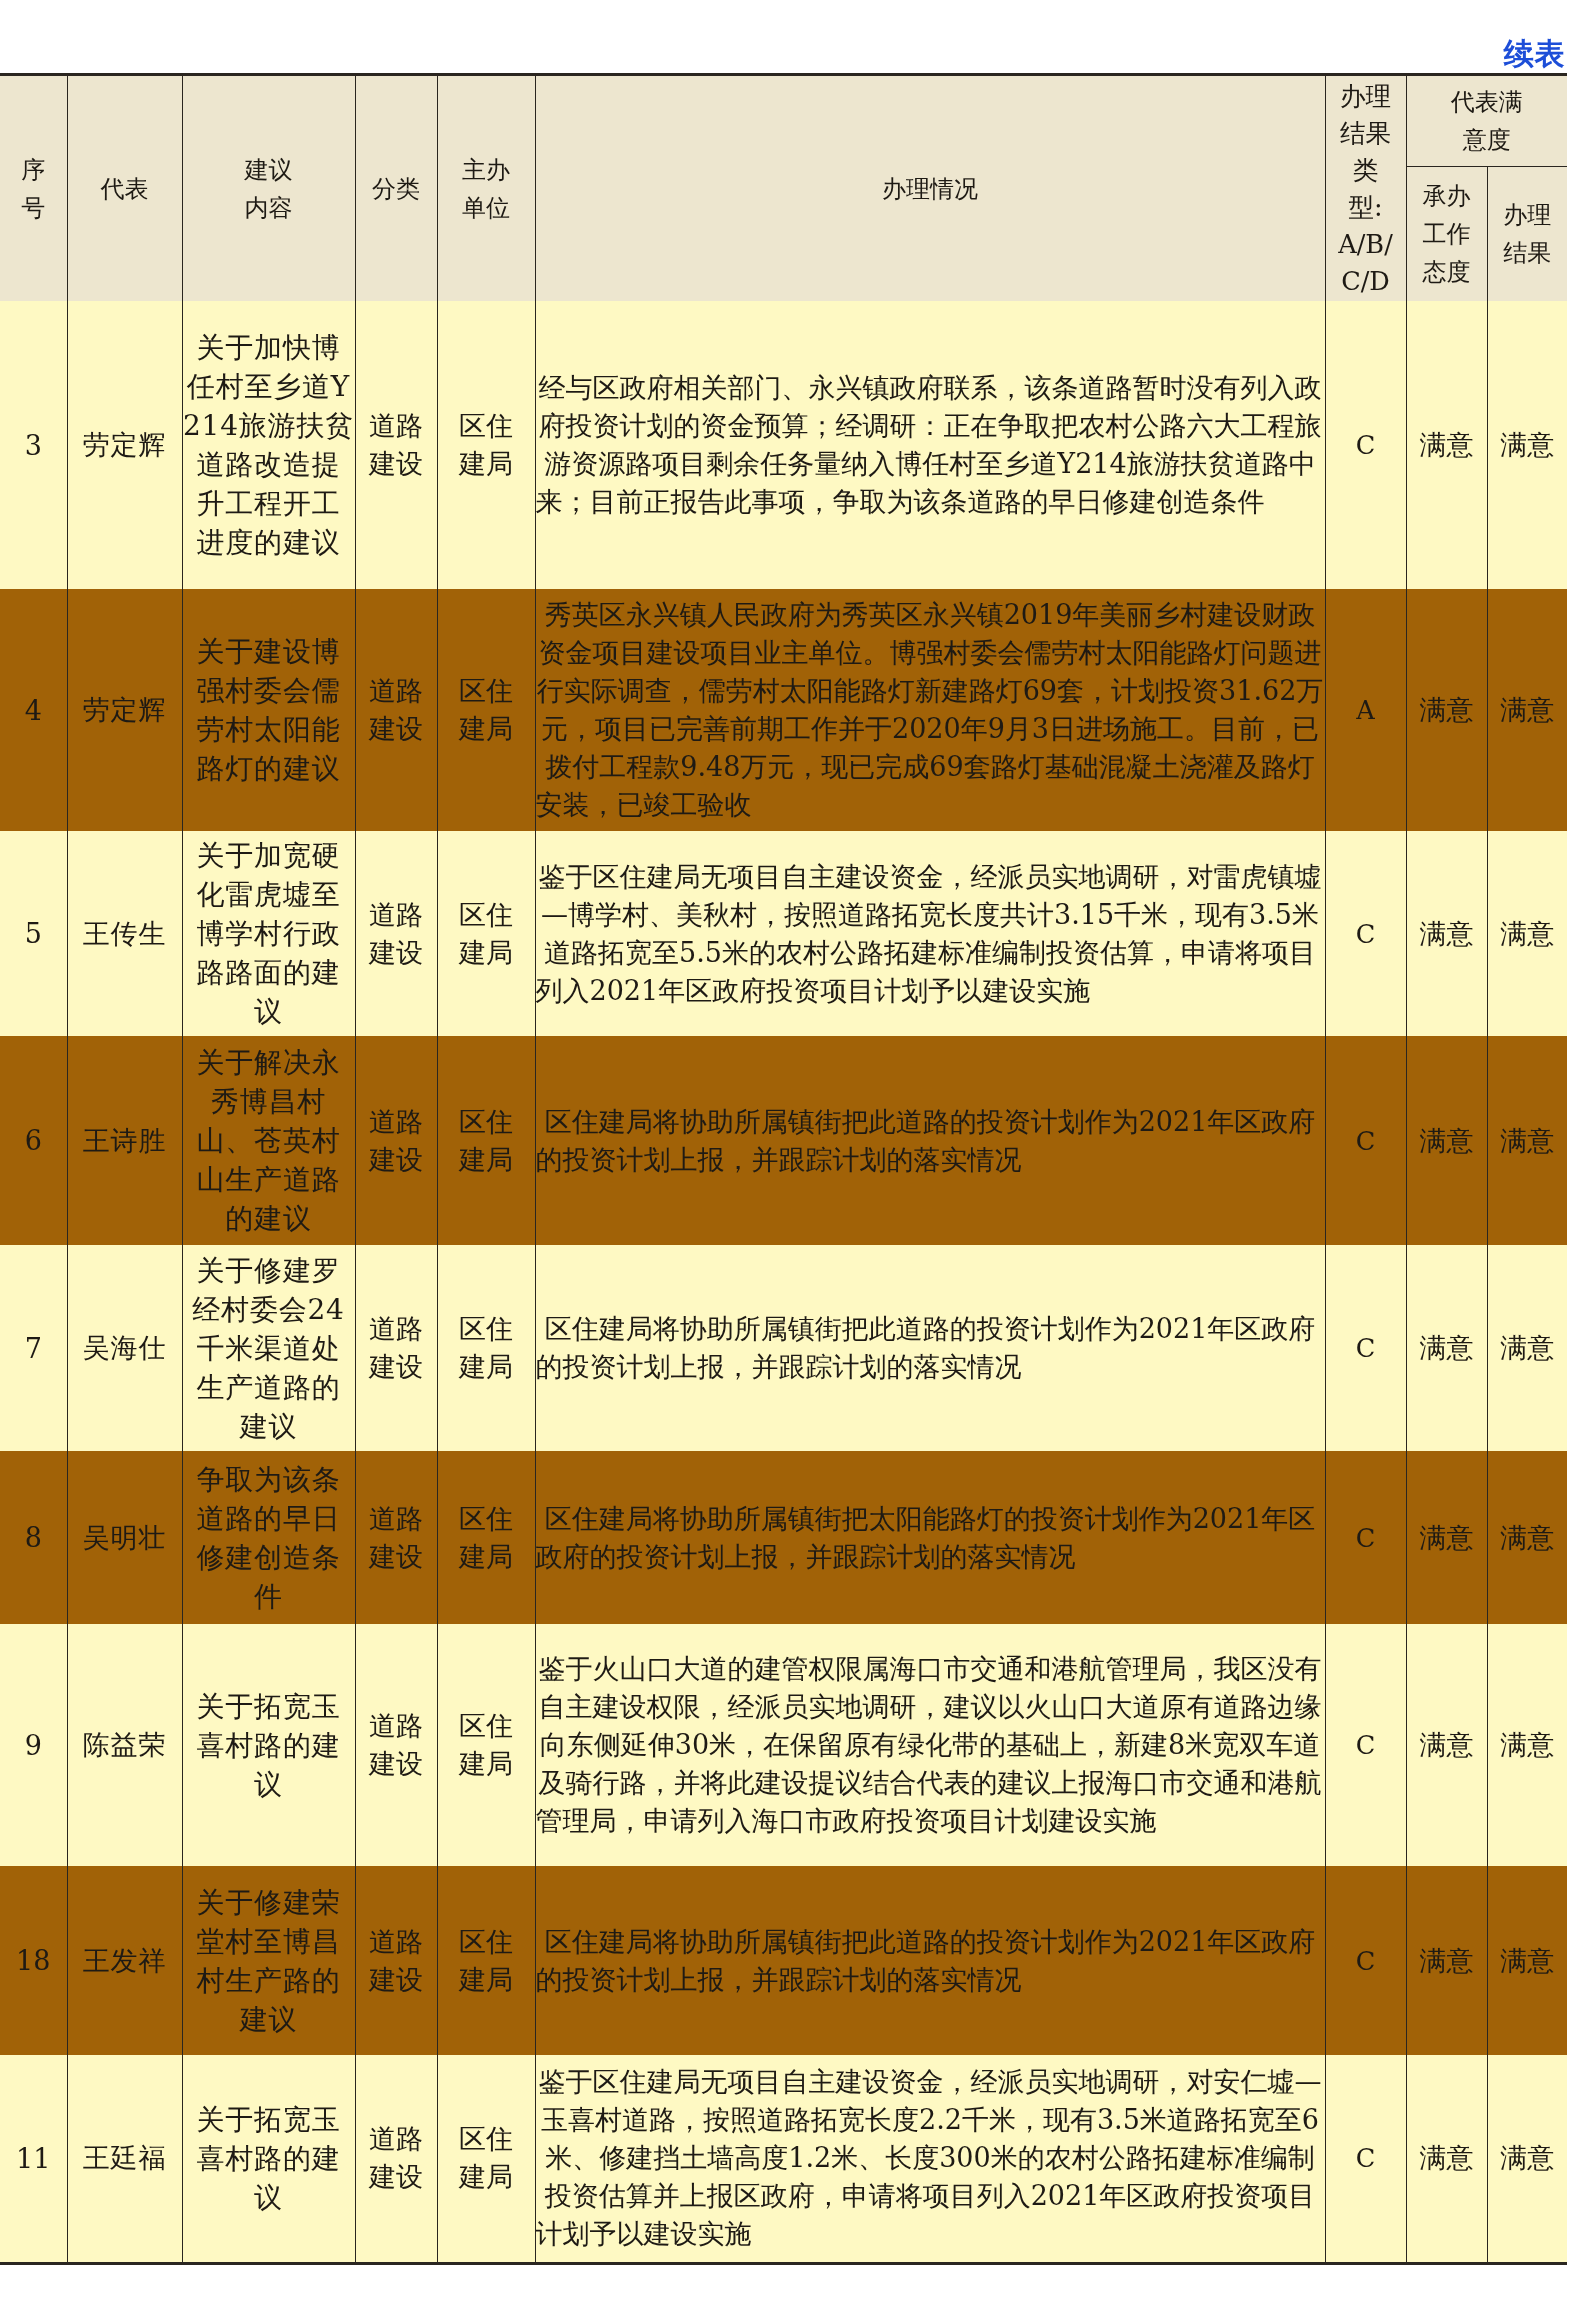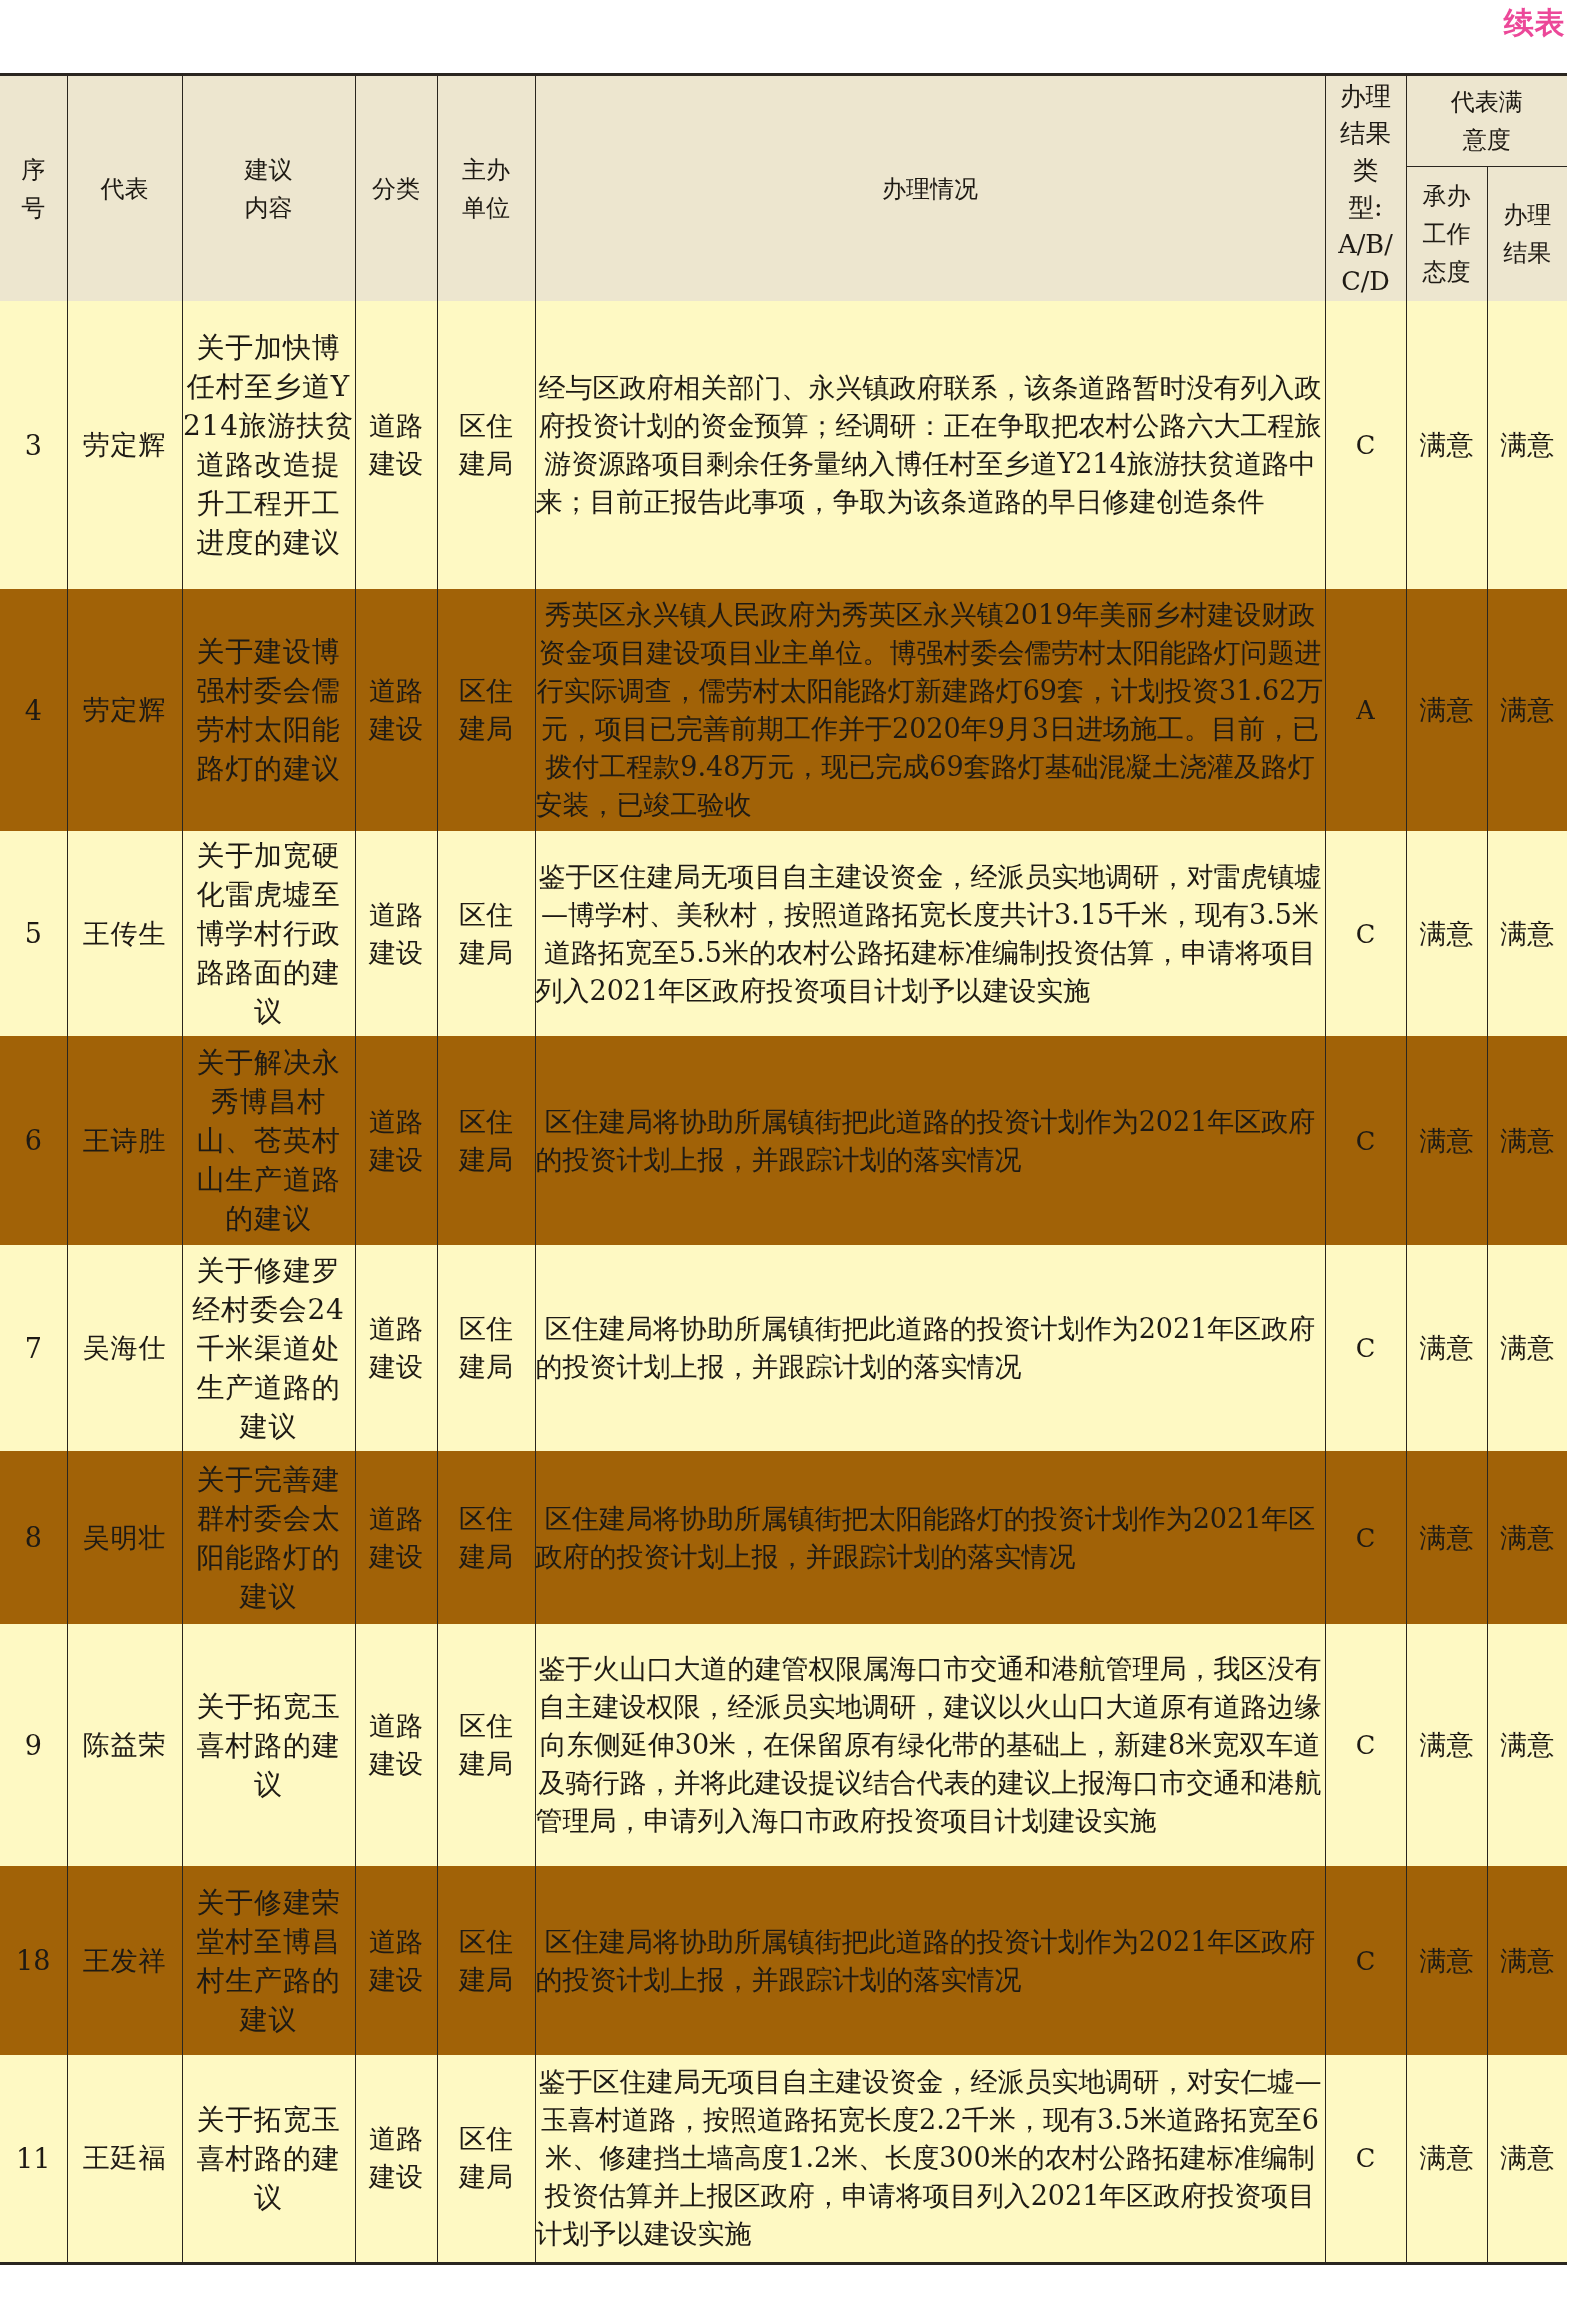--- a/index.html
+++ b/index.html
@@ -1,19 +1,19 @@
 <!DOCTYPE html>
 <html style="font-size:12.8px"><head>
 <meta charset="utf-8">
 <style>
   html, body { margin:0; padding:0; background:#ffffff; }
   body { width:1575px; height:2319px; position:relative; overflow:hidden;
          font-family:"DejaVu Serif","Liberation Serif",serif; color:#1e1a14; }
-  .title { position:absolute; right:9.6px; top:3px; font-family:"DejaVu Sans","Liberation Sans",sans-serif;
-           font-weight:bold; font-size:30px; letter-spacing:0.8px; color:#ec4899; }
+  .title { position:absolute; right:9.6px; top:34px; font-family:"DejaVu Sans","Liberation Sans",sans-serif;
+           font-weight:bold; font-size:30px; letter-spacing:0.8px; color:#1d4ed8; }
   table.t { position:absolute; left:0; top:73px; width:1567px; border-collapse:collapse; table-layout:fixed; }
   table.t td, table.t th { border-left:1.6px solid #2a2620; border-right:1.6px solid #2a2620; padding:0; vertical-align:middle;
            text-align:center; font-weight:normal; }
   table.t tr:first-child th { border-top:3.2px solid #2a2620;margin-top:28px; }
   table.t th.first, table.t td.first { border-left:none; }
   table.t th.last, table.t td.last { border-right:none; }
   thead th { background:#ede6cf; font-size:24px; line-height:38px; }
   thead tr.h1 th { height:90px; }
   thead tr.h2 th { height:134px; }
   thead tr.h2 th { border-top:1.6px solid #2a2620; }
@@ -114,21 +114,21 @@
       <td class="cat"><span class="stack">道路建设</span></td>
       <td class="unit"><span class="stack">区住建局</span></td>
       <td class="detail">区住建局将协助所属镇街把此道路的投资计划作为2021年区政府的投资计划上报，并跟踪计划的落实情况</td>
       <td class="type">C</td>
       <td class="sat">满意</td>
       <td class="last sat">满意</td>
     </tr>
     <tr class="shade" style="height:173px">
       <td class="first num">8</td>
       <td class="name">吴明壮</td>
-      <td class="sug">关于完善建群村委会太阳能路灯的建议</td>
+      <td class="sug">争取为该条道路的早日修建创造条件</td>
       <td class="cat"><span class="stack">道路建设</span></td>
       <td class="unit"><span class="stack">区住建局</span></td>
       <td class="detail">区住建局将协助所属镇街把太阳能路灯的投资计划作为2021年区政府的投资计划上报，并跟踪计划的落实情况</td>
       <td class="type">C</td>
       <td class="sat">满意</td>
       <td class="last sat">满意</td>
     </tr>
     <tr class="plain" style="height:242px">
       <td class="first num">9</td>
       <td class="name">陈益荣</td>

